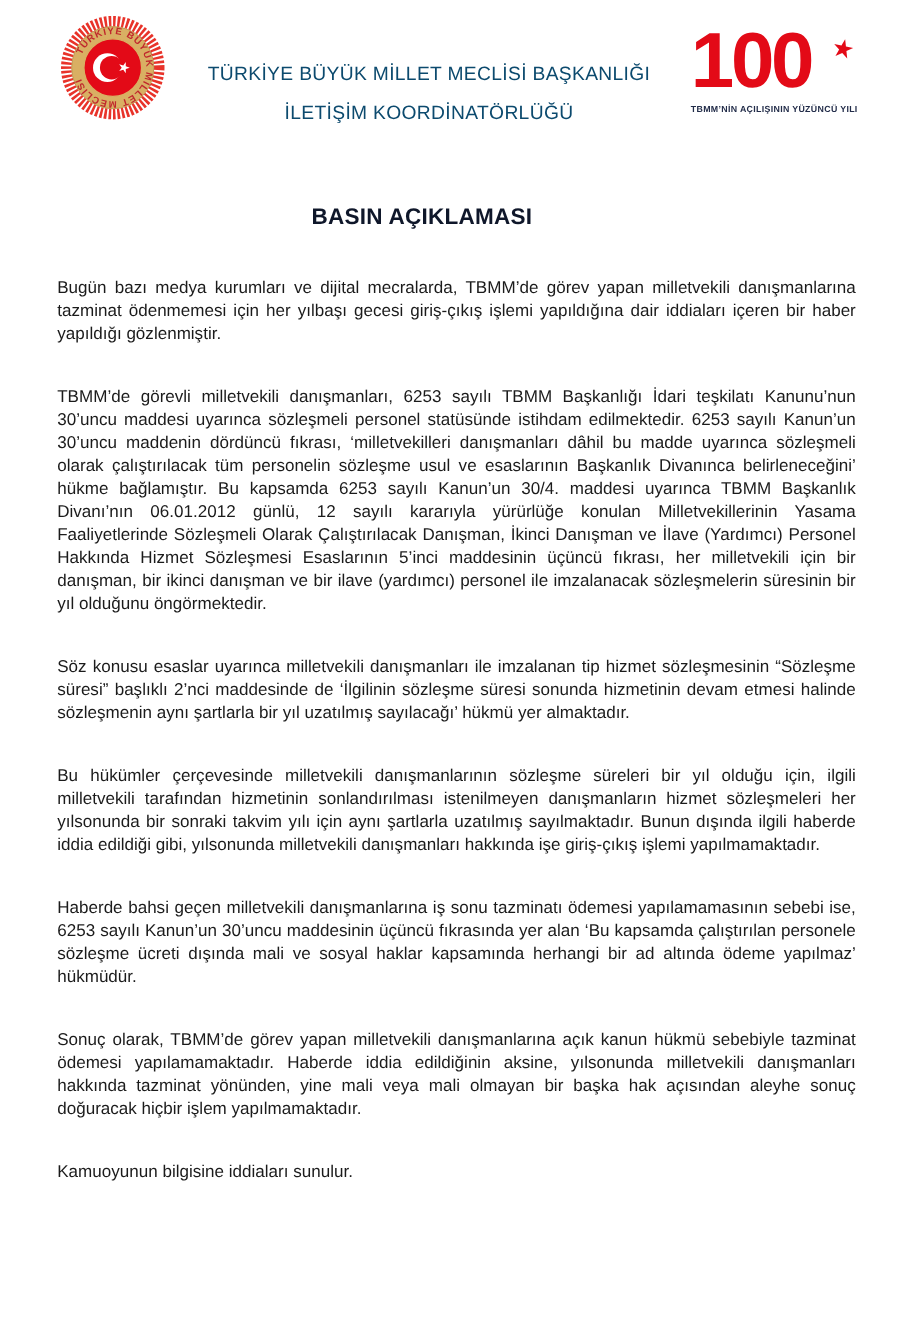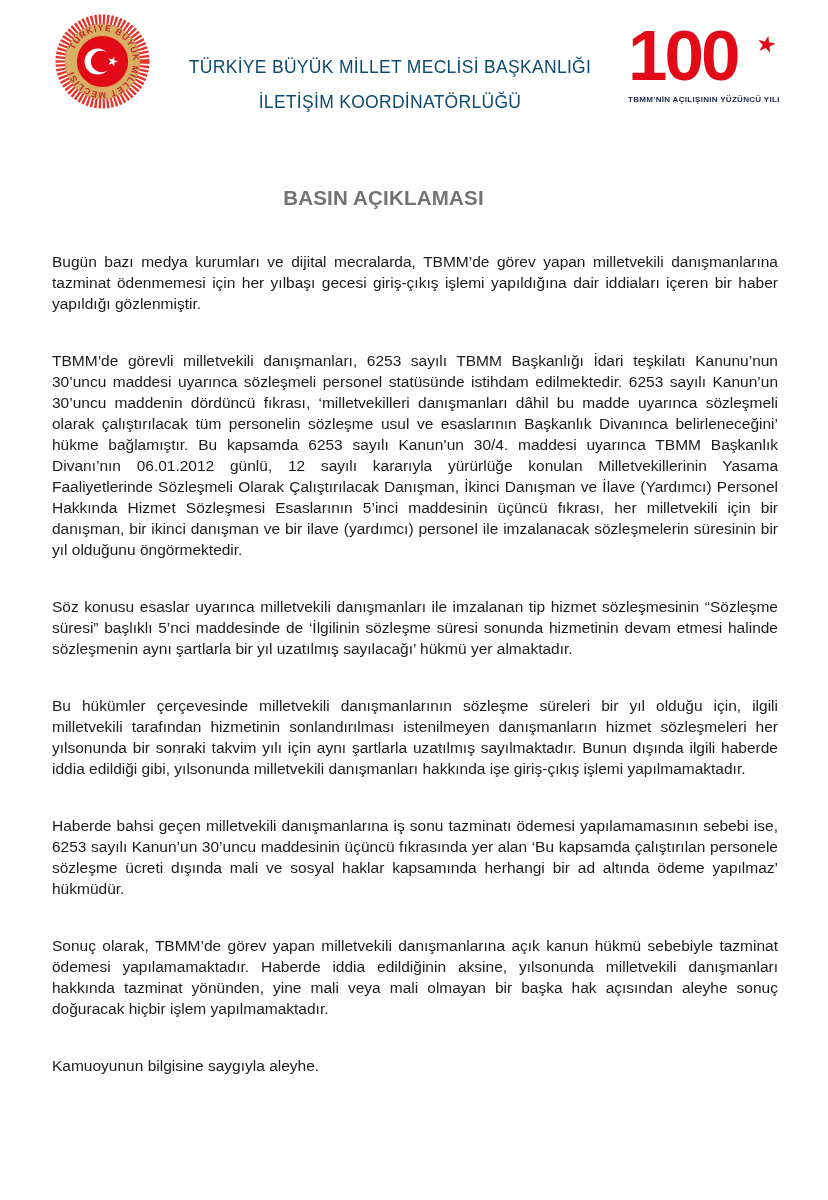--- a/index.html
+++ b/index.html
@@ -81,21 +81,21 @@
   .doc-title {
     position: absolute;
     left: 52px;
     top: 186px;
     width: 663px;
     margin: 0;
     text-align: center;
     font-size: 20.5px;
     font-weight: 700;
     letter-spacing: 0.2px;
-    color: #737373;
+    color: #0f172a;
   }
 
   
   .body-text {
     position: absolute;
     left: 52px;
     top: 251px;
     width: 726px;
     font-size: 15.5px;
     line-height: 21px;
@@ -140,20 +140,20 @@
       <span class="star">★</span>
     </div>
     <div class="caption">TBMM’NİN AÇILIŞININ YÜZÜNCÜ YILI</div>
   </div>
 
   <h1 class="doc-title">BASIN AÇIKLAMASI</h1>
 
   <main class="body-text">
     <p>Bugün bazı medya kurumları ve dijital mecralarda, TBMM’de görev yapan milletvekili danışmanlarına tazminat ödenmemesi için her yılbaşı gecesi giriş-çıkış işlemi yapıldığına dair iddiaları içeren bir haber yapıldığı gözlenmiştir.</p>
     <p>TBMM’de görevli milletvekili danışmanları, 6253 sayılı TBMM Başkanlığı İdari teşkilatı Kanunu’nun 30’uncu maddesi uyarınca sözleşmeli personel statüsünde istihdam edilmektedir.  6253 sayılı Kanun’un 30’uncu maddenin dördüncü fıkrası, ‘milletvekilleri danışmanları dâhil bu madde uyarınca sözleşmeli olarak çalıştırılacak tüm personelin sözleşme usul ve esaslarının Başkanlık Divanınca belirleneceğini’ hükme bağlamıştır. Bu kapsamda 6253 sayılı Kanun’un 30/4. maddesi uyarınca TBMM Başkanlık Divanı’nın 06.01.2012 günlü, 12 sayılı kararıyla yürürlüğe konulan Milletvekillerinin Yasama Faaliyetlerinde Sözleşmeli Olarak Çalıştırılacak Danışman, İkinci Danışman ve İlave (Yardımcı) Personel Hakkında Hizmet Sözleşmesi Esaslarının 5’inci maddesinin üçüncü fıkrası, her milletvekili için bir danışman, bir ikinci danışman ve bir ilave (yardımcı) personel ile imzalanacak sözleşmelerin süresinin bir yıl olduğunu öngörmektedir.</p>
-    <p>Söz konusu esaslar uyarınca milletvekili danışmanları ile imzalanan tip hizmet sözleşmesinin “Sözleşme süresi” başlıklı 5’nci maddesinde de ‘İlgilinin sözleşme süresi sonunda hizmetinin devam etmesi halinde sözleşmenin aynı şartlarla bir yıl uzatılmış sayılacağı’ hükmü yer almaktadır.</p>
+    <p>Söz konusu esaslar uyarınca milletvekili danışmanları ile imzalanan tip hizmet sözleşmesinin “Sözleşme süresi” başlıklı 2’nci maddesinde de ‘İlgilinin sözleşme süresi sonunda hizmetinin devam etmesi halinde sözleşmenin aynı şartlarla bir yıl uzatılmış sayılacağı’ hükmü yer almaktadır.</p>
     <p>Bu hükümler çerçevesinde milletvekili danışmanlarının sözleşme süreleri bir yıl olduğu için, ilgili milletvekili tarafından hizmetinin sonlandırılması istenilmeyen danışmanların hizmet sözleşmeleri her yılsonunda bir sonraki takvim yılı için aynı şartlarla uzatılmış sayılmaktadır. Bunun dışında ilgili haberde iddia edildiği gibi, yılsonunda milletvekili danışmanları hakkında işe giriş-çıkış işlemi yapılmamaktadır.</p>
     <p>Haberde bahsi geçen milletvekili danışmanlarına iş sonu tazminatı ödemesi yapılamamasının sebebi ise, 6253 sayılı Kanun’un 30’uncu maddesinin üçüncü fıkrasında yer alan ‘Bu kapsamda çalıştırılan personele sözleşme ücreti dışında mali ve sosyal haklar kapsamında herhangi bir ad altında ödeme yapılmaz’ hükmüdür.</p>
     <p>Sonuç olarak, TBMM’de görev yapan milletvekili danışmanlarına açık kanun hükmü sebebiyle tazminat ödemesi yapılamamaktadır. Haberde iddia edildiğinin aksine, yılsonunda milletvekili danışmanları hakkında tazminat yönünden, yine mali veya mali olmayan bir başka hak açısından aleyhe sonuç doğuracak hiçbir işlem yapılmamaktadır.</p>
-    <p>Kamuoyunun bilgisine saygıyla aleyhe.</p>
+    <p>Kamuoyunun bilgisine iddiaları sunulur.</p>
   </main>
 
 </div>
 
 </body></html>

